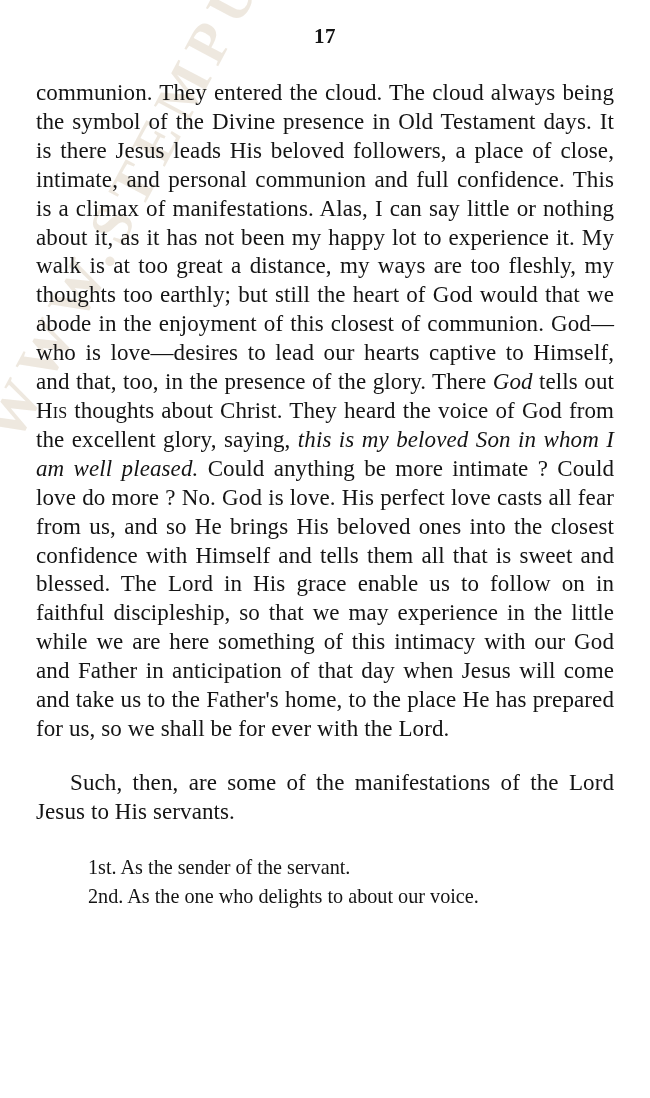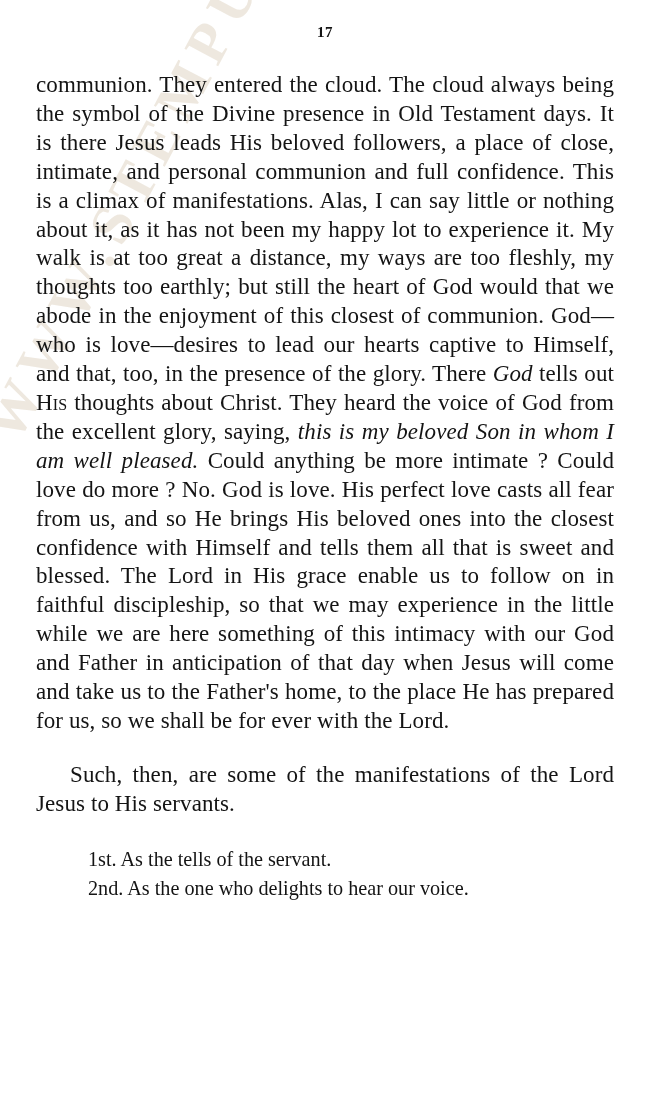--- a/index.html
+++ b/index.html
@@ -44,21 +44,21 @@
     font-family: "Liberation Serif", serif;
     font-size: 58px;
     letter-spacing: 10px;
     font-weight: bold;
     color: rgba(200, 178, 150, 0.30);
     white-space: nowrap;
   }
 
   .page-number {
     text-align: center;
-    font-size: 15px;
+    font-size: 21px;
     font-weight: bold;
     letter-spacing: 0.5px;
     padding-top: 24px;
     padding-bottom: 8px;
     position: relative;
     z-index: 3;
   }
 
   .body-text {
     position: relative;
@@ -110,18 +110,18 @@
 
   <div class="page-number">17</div>
 
   <div class="body-text">
 
     <p class="para" id="para-1"><span>communion.   They entered the cloud.   The cloud always being the symbol of the Divine presence in Old Testament days.   It is there Jesus leads His beloved followers, a place of close, intimate, and personal communion and full confidence.   This is a climax of manifestations.   Alas, I can say little or nothing about it, as it has not been my happy lot to experience it.   My walk is at too great a distance, my ways are too fleshly, my thoughts too earthly; but still the heart of God would that we abode in the enjoyment of this closest of communion.   God—who is love—desires to lead our hearts captive to Himself, and that, too, in the presence of the glory.   There </span><i>God</i><span> tells out </span><span class="smallcaps">His</span><span> thoughts about Christ.   They heard the voice of God from the excellent glory, saying, </span><i>this is my beloved Son in whom I am well pleased.</i><span>   Could anything be more intimate ?   Could love do more ? No.   God is love.   His perfect love casts all fear from us, and so He brings His beloved ones into the closest confidence with Himself and tells them all that is sweet and blessed.   The Lord in His grace enable us to follow on in faithful discipleship, so that we may experience in the little while we are here something of this intimacy with our God and Father in anticipation of that day when Jesus will come and take us to the Father's home, to the place He has prepared for us, so we shall be for ever with the Lord.</span></p>
 
     <p class="para indent" id="para-2"><span>Such, then, are some of the manifestations of the Lord Jesus to His servants.</span></p>
 
     <div class="list-block">
-      <div class="list-item">1st. As the tells of the servant.</div>
-      <div class="list-item">2nd. As the one who delights to hear our voice.</div>
+      <div class="list-item">1st. As the sender of the servant.</div>
+      <div class="list-item">2nd. As the one who delights to about our voice.</div>
     </div>
 
   </div>
 </div>
 
 </body></html>

